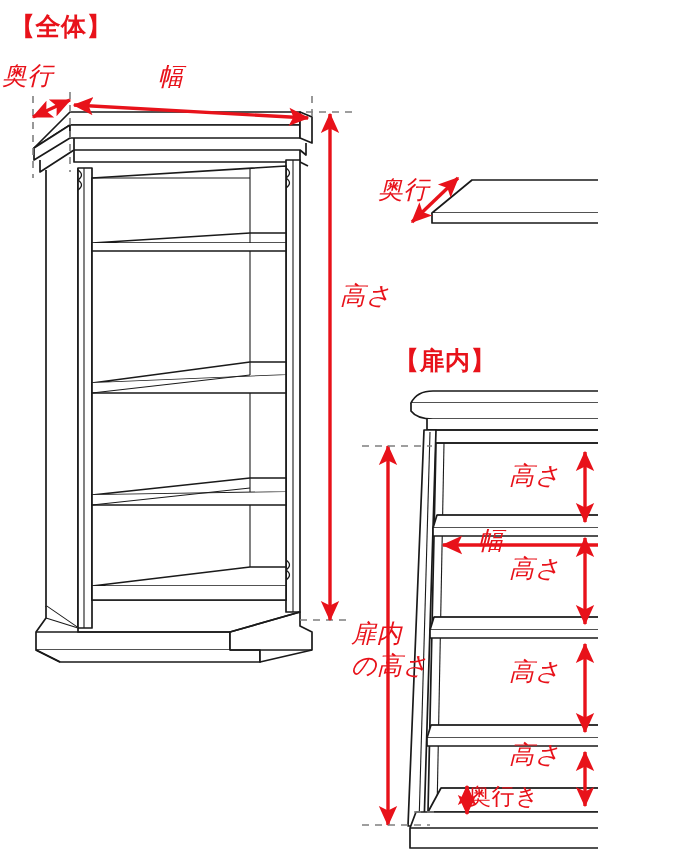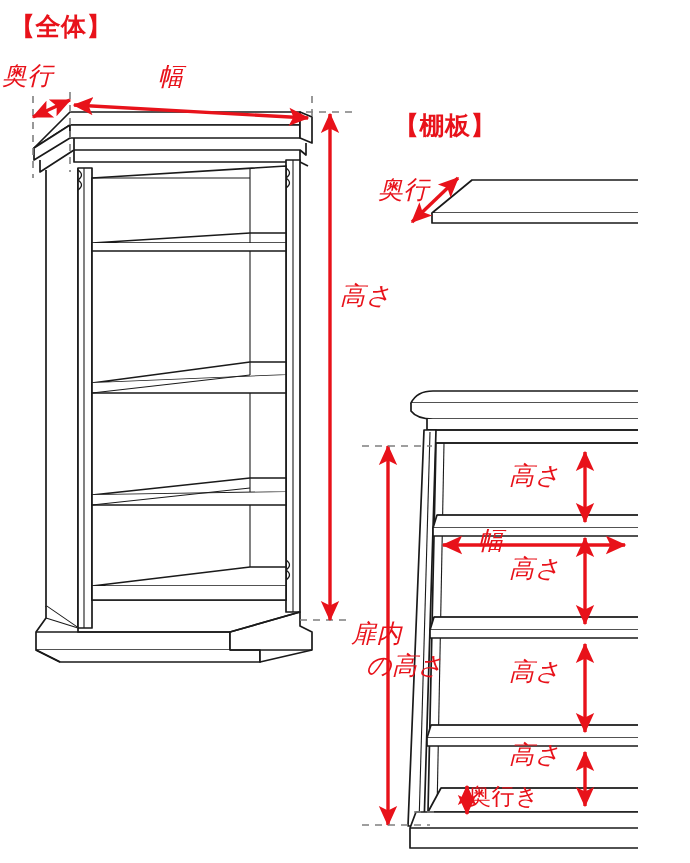--- a/index.html
+++ b/index.html
@@ -9,21 +9,20 @@
   }
   body {
     font-family: "DejaVu Sans", "Liberation Sans", sans-serif;
   }
   #diagram-root {
     position: relative;
     width: 598px;
     height: 863px;
     background: #ffffff;
     overflow: hidden;
-    padding-left: 40px;
   }
   #diagram-svg {
     position: absolute;
     left: 0;
     top: 0;
     width: 690px;
     height: 863px;
   }
   .lbl {
     position: absolute;
@@ -221,26 +220,26 @@
 
   <div class="lbl section-title" style="left:10px; top:14px;">【全体】</div>
 
   <div class="lbl dim-label" style="left:2px; top:63px;">奥行</div>
 
   <div class="lbl dim-label" style="left:158px; top:64px;">幅</div>
 
   <div class="lbl dim-label" style="left:340px; top:283px;">高さ</div>
 
   <div class="lbl dim-label two-line" style="left:351px; top:621px;text-align:center;">扉内</div>
-  <div class="lbl dim-label two-line" style="left:366px; top:653px;">の高さ</div>
-
-  <div class="lbl section-title" style="left:394px; top:113px;">【棚板】</div>
+  <div class="lbl dim-label two-line" style="left:351px; top:653px;">の高さ</div>
+
 
   <div class="lbl dim-label" style="left:378px; top:177px;">奥行</div>
 
+  <div class="lbl section-title" style="left:394px; top:348px;">【扉内】</div>
 
   <div class="lbl dim-label" style="left:509px; top:463px;">高さ</div>
 
   <div class="lbl dim-label" style="left:478px; top:528px;">幅</div>
 
   <div class="lbl dim-label" style="left:509px; top:556px;">高さ</div>
 
   <div class="lbl dim-label" style="left:509px; top:659px;">高さ</div>
 
   <div class="lbl dim-label" style="left:509px; top:742px;">高さ</div>

